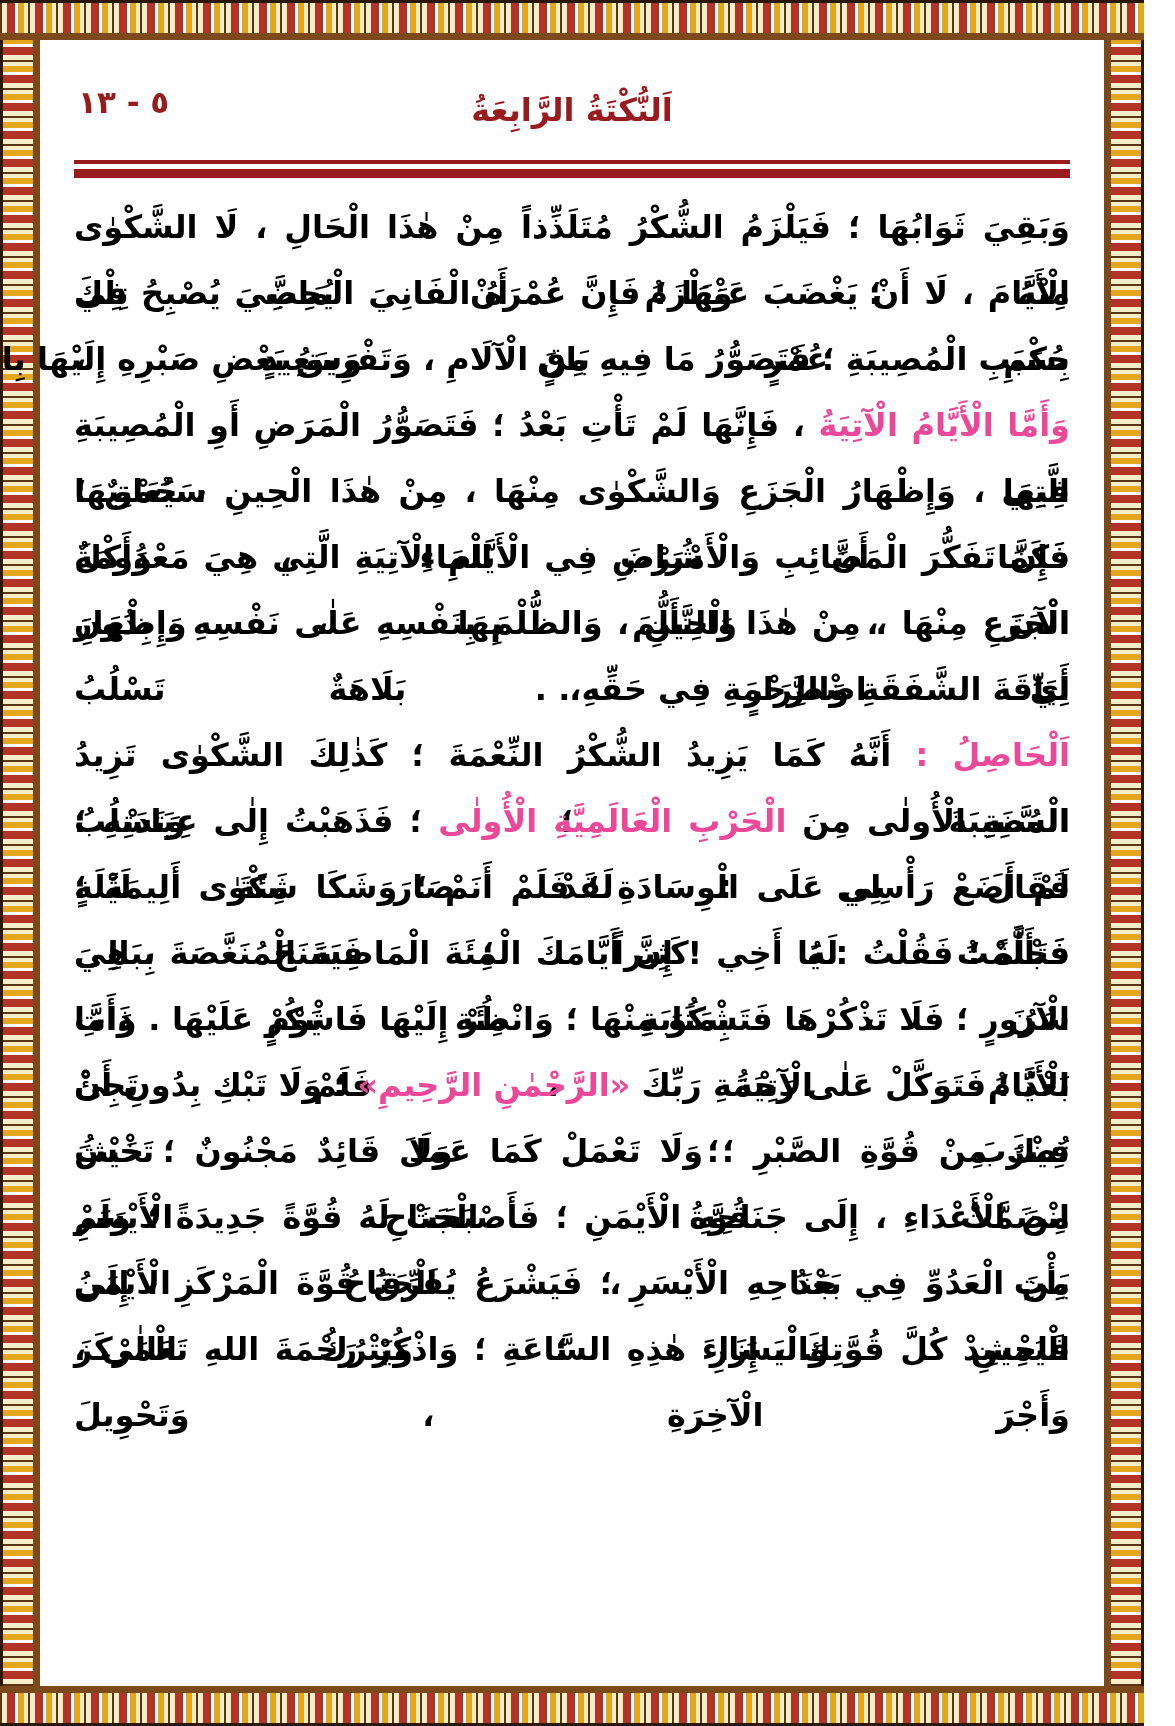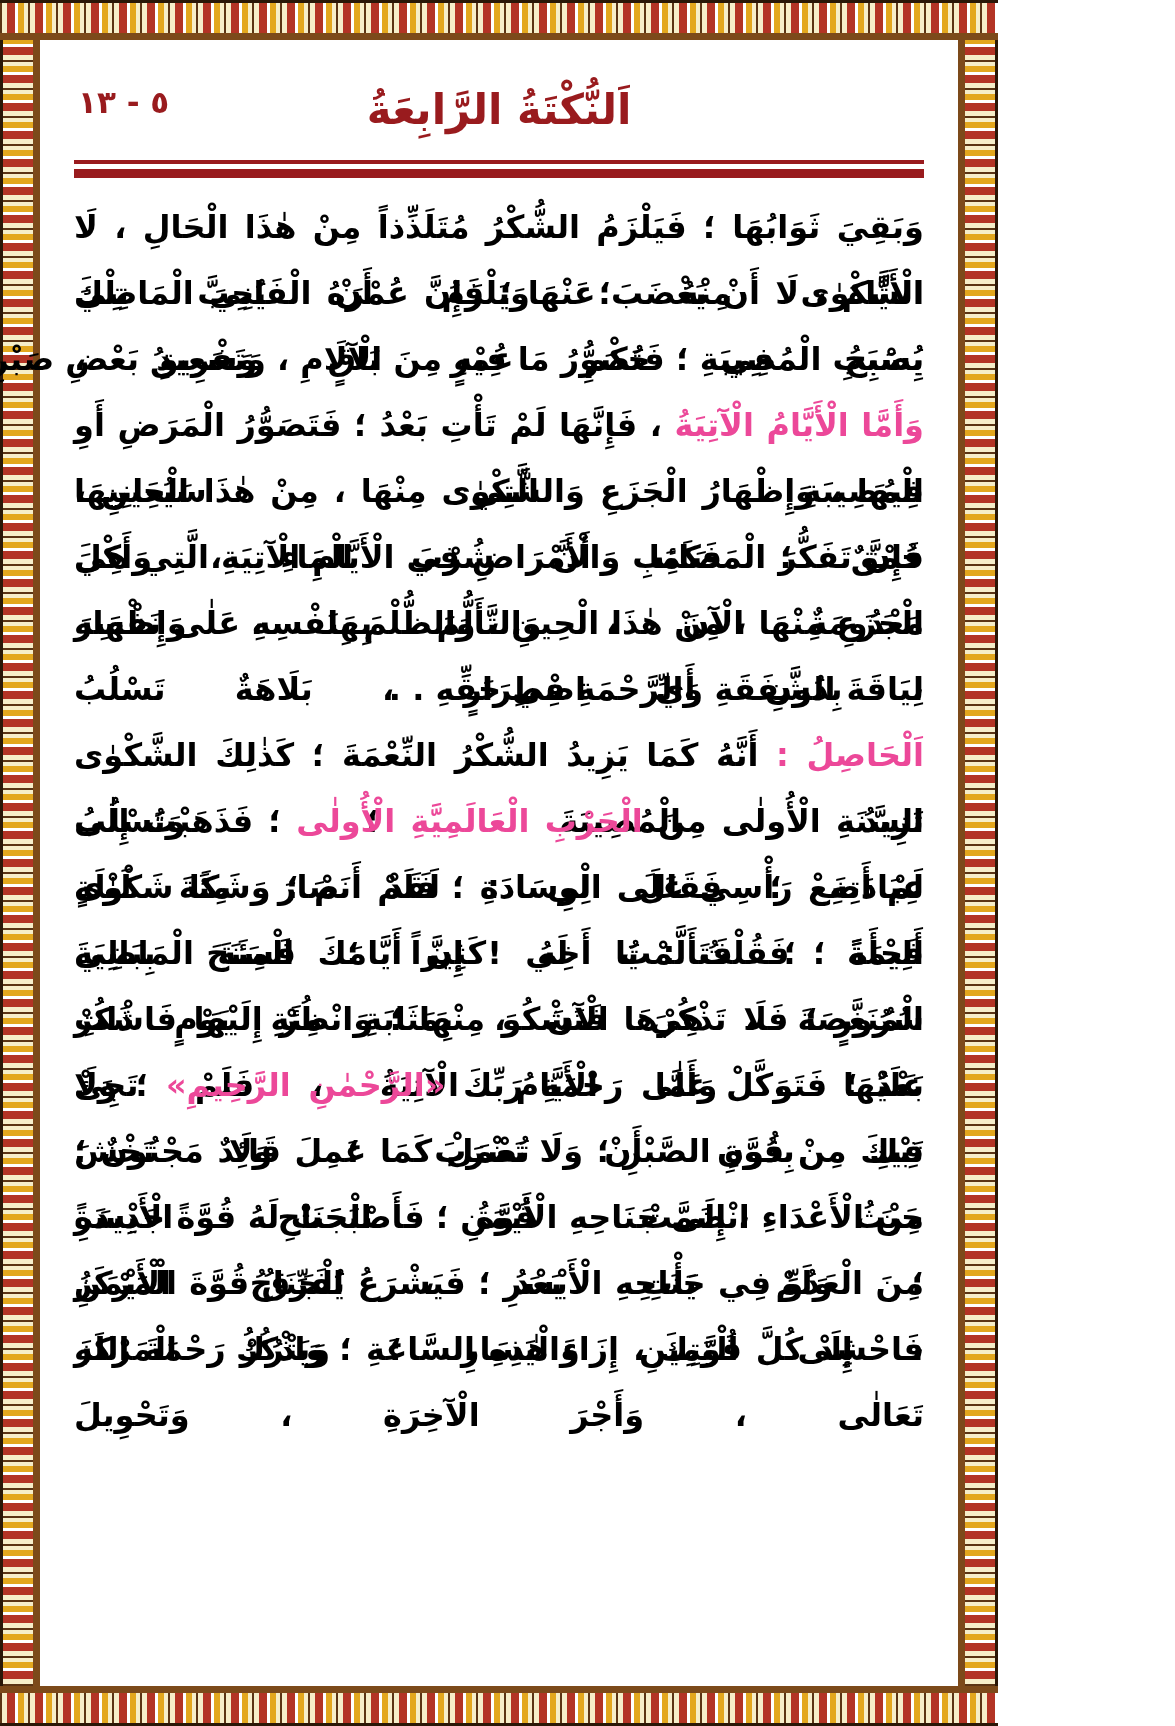--- a/index.html
+++ b/index.html
@@ -1,18 +1,18 @@
 <!DOCTYPE html>
 <html lang="ar"><head>
 <meta charset="utf-8">
 <style>
   html,body{margin:0;padding:0;background:#ffffff;}
   .page{
     position:relative;
-    width:998px;height:1726px;
+    width:1144px;height:1726px;
     background:#ffffff;
     font-family:"DejaVu Sans",sans-serif;
     overflow:hidden;
   }
   
   .bstrip{position:absolute;box-sizing:border-box;}
   .bstrip.h{
     left:0;right:0;height:40px;
     background:
       repeating-linear-gradient(90deg,
@@ -39,21 +39,21 @@
   }
   .header{position:relative;height:96px;}
   .page-number{
     position:absolute;top:22px;left:4px;
     direction:rtl;
     font-size:31px;font-weight:bold;color:#991b1e;
     letter-spacing:2px;
   }
   .page-title{
     text-align:center;
-    font-size:42px;font-weight:bold;color:#991b1e;
+    font-size:32px;font-weight:bold;color:#991b1e;
     line-height:96px;
   }
   .rule-thin{height:4px;background:#991b1e;margin-top:2px;}
   .rule-thick{height:9px;background:#991b1e;margin-top:5px;}
   
   .body-text{
     direction:rtl;
     margin-top:16px;
     color:#000000;
     font-size:32px;font-weight:bold;

